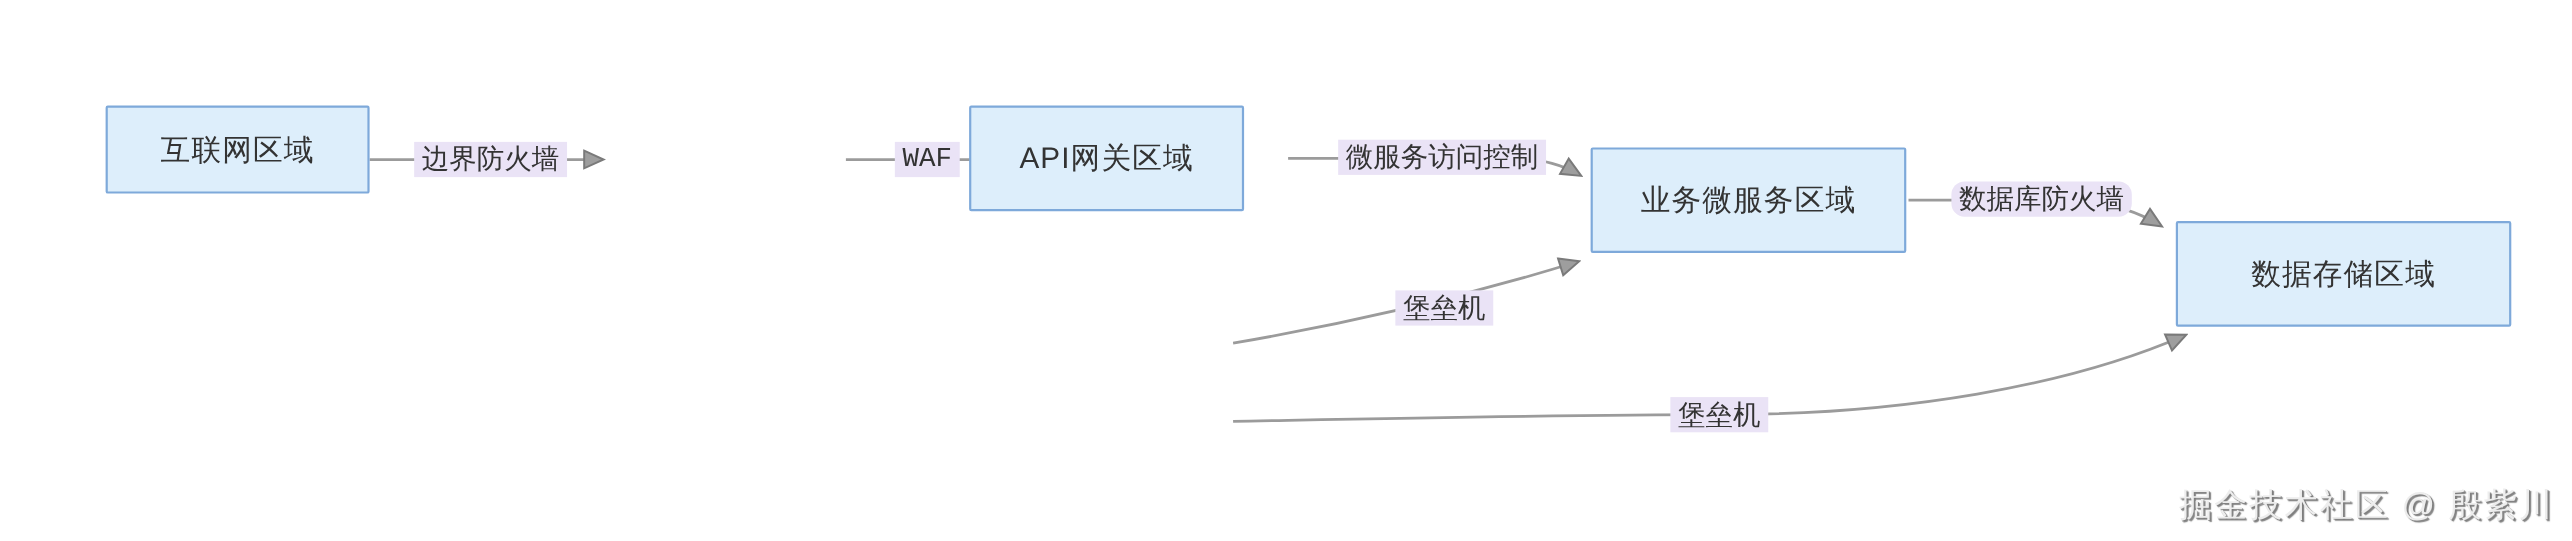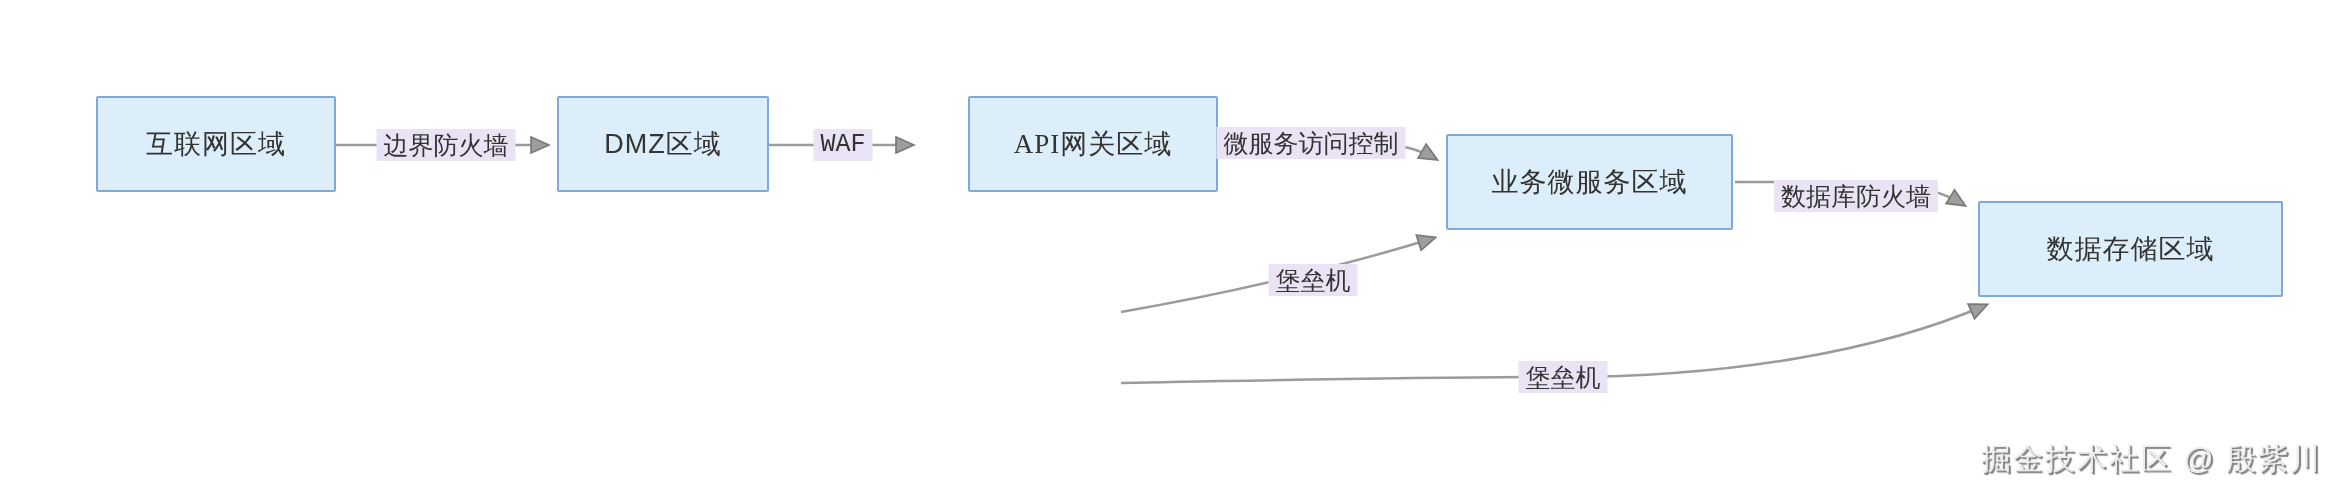--- a/index.html
+++ b/index.html
@@ -83,48 +83,45 @@
       </marker>
     </defs>
     <path class="edge-path" d="M336,145 L547,145" marker-end="url(#arrow)"></path>
     <path class="edge-path" d="M769,145 L912,145" marker-end="url(#arrow)"></path>
     <path class="edge-path" d="M1171,144 L1370,144 C1405,144 1422,151 1436,159" marker-end="url(#arrow)"></path>
     <path class="edge-path" d="M1735,182 L1880,182 C1922,184 1946,194 1964,205" marker-end="url(#arrow)"></path>
     <path class="edge-path" d="M1121,312 C1220,295 1330,270 1434,238" marker-end="url(#arrow)"></path>
     <path class="edge-path" d="M1121,383 C1280,380 1420,377 1563,377 C1730,377 1880,351 1986,305" marker-end="url(#arrow)"></path>
   </svg>
 
-  <div class="node" style="left:96px; top:96px; width:240px; height:96px;">
+  <div class="node" style="left:96px; top:96px; width:240px; height:80px;">
     <span>互联网区域</span>
   </div>
 
-  <div class="node" style="left:557px; top:96px; width:212px; height:96px;">
-    <span>DMZ区域</span>
-  </div>
 
-  <div class="node" style="left:968px; top:96px; width:250px; height:96px;font-family:Liberation Serif, serif;">
+  <div class="node" style="left:881px; top:96px; width:250px; height:96px;">
     <span>API网关区域</span>
   </div>
 
   <div class="node" style="left:1446px; top:134px; width:287px; height:96px;align-items:center;">
     <span>业务微服务区域</span>
   </div>
 
   <div class="node" style="left:1978px; top:201px; width:305px; height:96px;">
     <span>数据存储区域</span>
   </div>
 
 
   <div class="edge-label" style="left:446px; top:145px;">边界防火墙</div>
 
   <div class="edge-label" style="left:843px; top:145px;font-family:Liberation Mono, monospace;">WAF</div>
 
   <div class="edge-label" style="left:1311px; top:143px;">微服务访问控制</div>
 
-  <div class="edge-label" style="left:1856px; top:196px;">数据库防火墙</div>
+  <div class="edge-label" style="left:1856px; top:181px;border-radius:12px;">数据库防火墙</div>
 
   <div class="edge-label" style="left:1313px; top:280px;">堡垒机</div>
 
   <div class="edge-label" style="left:1563px; top:377px;">堡垒机</div>
 
   <div class="watermark">掘金技术社区 @ 殷紫川</div>
 
 </div>
 
 </body></html>

